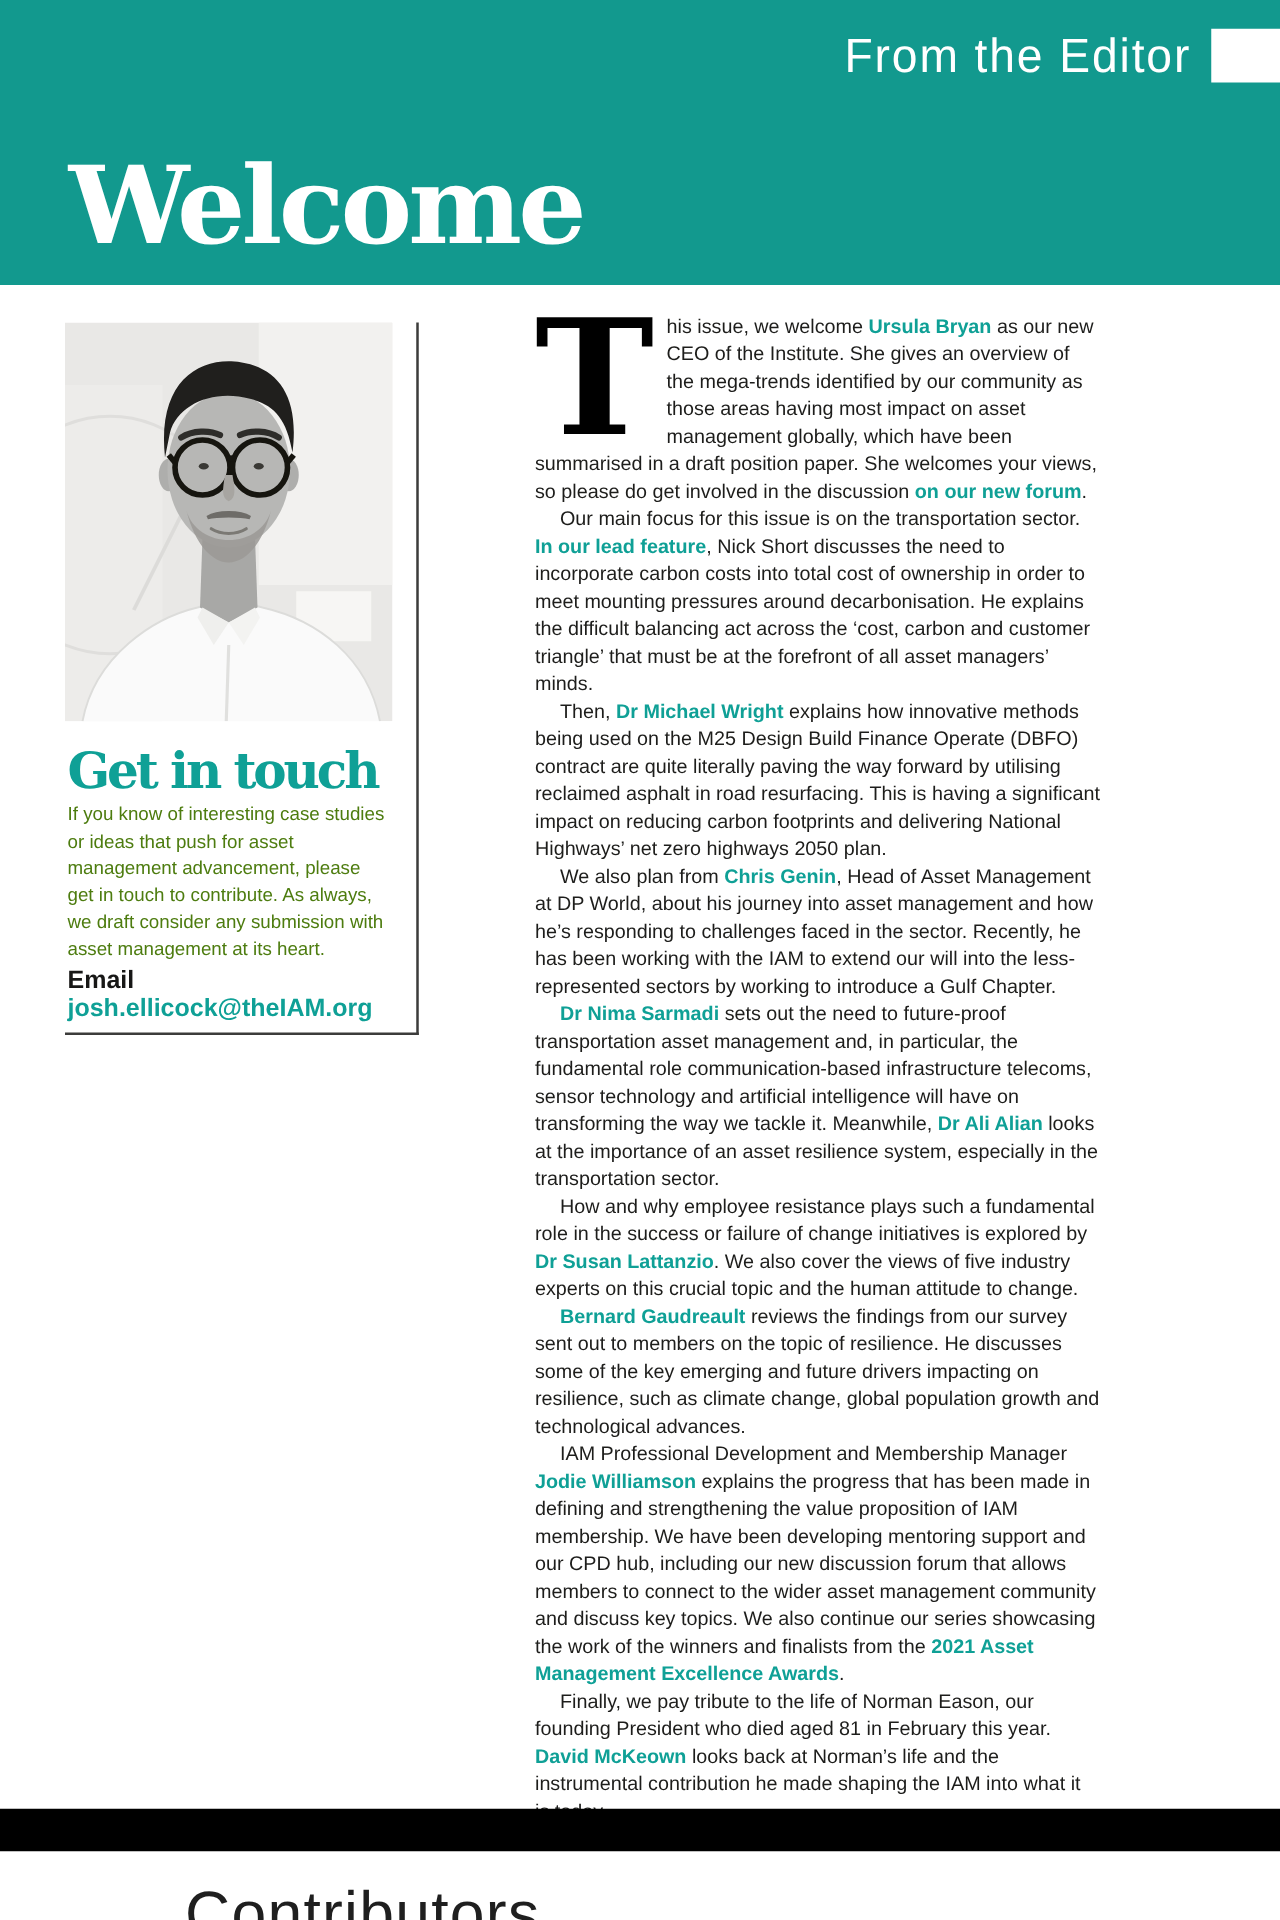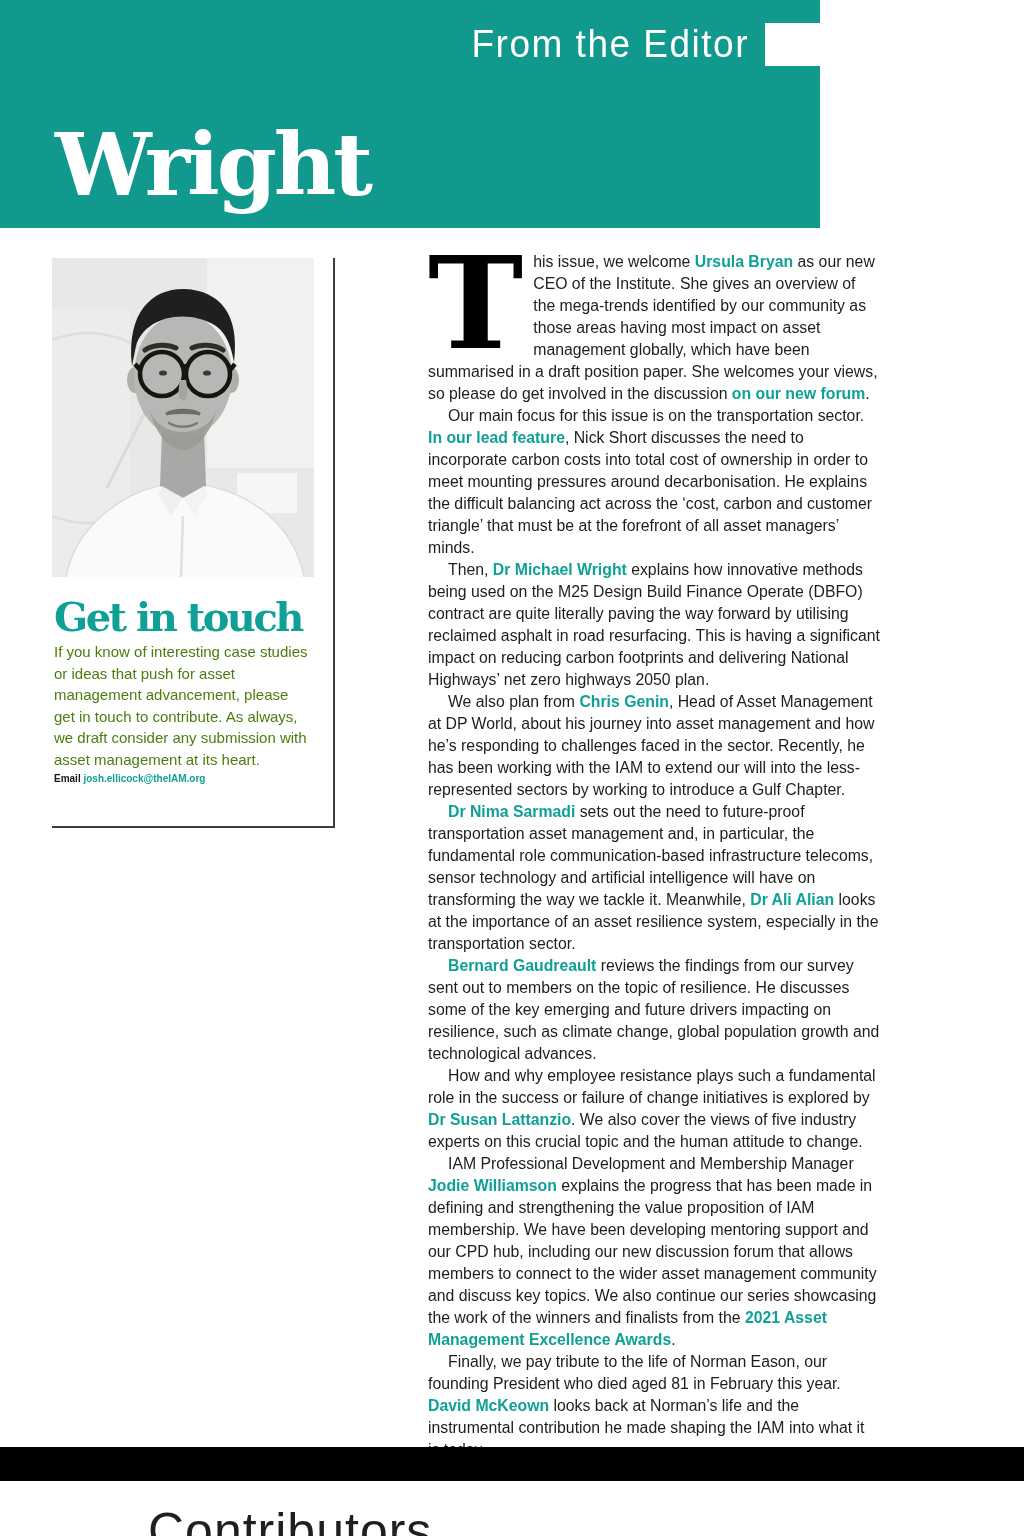--- a/index.html
+++ b/index.html
@@ -9,21 +9,21 @@
     --rule:#3c3c3b;
     --ink:#1d1d1b;
   }
   html,body{margin:0;padding:0;background:#888;}
   .page{
     position:relative;width:1024px;height:1536px;margin:0 auto;
     background:#ffffff;overflow:hidden;
     font-family:"Liberation Sans",sans-serif;color:var(--ink);
   }
   
-  .masthead{position:absolute;left:0;top:0;width:820px;height:228px;background:var(--teal);}
+  .masthead{position:absolute;left:0;top:0;width:1024px;height:228px;background:var(--teal);}
   .kicker{
     position:absolute;top:22px;right:71px;color:#ffffff;
     font-size:37px;font-weight:300;letter-spacing:1.5px;line-height:44px;
     transform:scaleY(1.04);transform-origin:top right;
   }
   .corner-tab{position:absolute;top:23px;right:0;width:55px;height:43px;background:#ffffff;}
   .page-title{
     position:absolute;left:55px;top:122px;margin:0;color:#ffffff;
     font-family:"DejaVu Serif",serif;font-weight:700;font-size:86px;
     line-height:86px;letter-spacing:-3px;
@@ -34,21 +34,21 @@
     border-right:2px solid var(--rule);border-bottom:2px solid var(--rule);
     box-sizing:border-box;
   }
   .portrait{margin:0;width:262px;height:319px;display:block;}
   .sidebar-heading{
     margin:18px 0 0 2px;color:var(--accent);
     font-family:"DejaVu Serif",serif;font-weight:700;
     font-size:40px;line-height:44px;letter-spacing:-2.5px;
   }
   .sidebar-body{margin:2px 0 0 2px;font-size:15px;line-height:21.5px;color:#4d7c0f;}
-  .email-line{margin:3px 10px 0 2px;font-size:10px;font-weight:bold;color:#171716;}
+  .email-line{margin:3px 10px 0 2px;font-size:20px;font-weight:bold;color:#171716;}
   .email-link{color:var(--accent);text-decoration:none;font-weight:bold;}
   
   .editorial{
     position:absolute;left:428px;top:251px;width:452px;
     font-size:15.8px;line-height:22px;color:var(--ink);
   }
   .editorial p{margin:0;text-indent:20px;}
   .editorial p.first{text-indent:0;}
   .dropcap{
     float:left;font-family:"DejaVu Serif",serif;font-weight:700;
@@ -63,21 +63,21 @@
   }
 </style>
 </head>
 <body>
 
 <div class="page">
 
   <header class="masthead">
     <div class="kicker">From the Editor</div>
     <div class="corner-tab"></div>
-    <h1 class="page-title">Wright</h1>
+    <h1 class="page-title">Welcome</h1>
   </header>
 
   <aside class="sidebar">
     <figure class="portrait">
       <svg viewBox="0 0 262 319" width="262" height="319" xmlns="http://www.w3.org/2000/svg">
         <rect x="0" y="0" width="262" height="319" fill="#e9e8e6"></rect>
         <rect x="155" y="0" width="107" height="210" fill="#f2f1ef"></rect>
         <rect x="0" y="50" width="78" height="269" fill="#edecea"></rect>
         <circle cx="36" cy="170" r="95" stroke="#dfdedc" stroke-width="2.5" fill="none"></circle>
         <path d="M55,230 L150,40" stroke="#dcdbd9" stroke-width="3" fill="none"></path>
@@ -132,22 +132,22 @@
       </div>
     <p class="email-line"><span>Email</span> <a class="email-link">josh.ellicock@theIAM.org</a></p>
   </aside>
 
   <main class="editorial" id="editorial">
       <p class="first"><span class="dropcap">T</span><span>his issue, we welcome </span><span class="accent">Ursula Bryan</span><span> as our new CEO of the Institute. She gives an overview of the mega-trends identified by our community as those areas having most impact on asset management globally, which have been summarised in a draft position paper. She welcomes your views, so please do get involved in the discussion </span><span class="accent">on our new forum</span><span>.</span></p>
       <p><span>Our main focus for this issue is on the transportation sector. </span><span class="accent">In our lead feature</span><span>, Nick Short discusses the need to incorporate carbon costs into total cost of ownership in order to meet mounting pressures around decarbonisation. He explains the difficult balancing act across the ‘cost, carbon and customer triangle’ that must be at the forefront of all asset managers’ minds.</span></p>
       <p><span>Then, </span><span class="accent">Dr Michael Wright</span><span> explains how innovative methods being used on the M25 Design Build Finance Operate (DBFO) contract are quite literally paving the way forward by utilising reclaimed asphalt in road resurfacing. This is having a significant impact on reducing carbon footprints and delivering National Highways’ net zero highways 2050 plan.</span></p>
       <p><span>We also plan from </span><span class="accent">Chris Genin</span><span>, Head of Asset Management at DP World, about his journey into asset management and how he’s responding to challenges faced in the sector. Recently, he has been working with the IAM to extend our will into the less-represented sectors by working to introduce a Gulf Chapter.</span></p>
       <p><span class="accent">Dr Nima Sarmadi</span><span> sets out the need to future-proof transportation asset management and, in particular, the fundamental role communication-based infrastructure telecoms, sensor technology and artificial intelligence will have on transforming the way we tackle it. Meanwhile, </span><span class="accent">Dr Ali Alian</span><span> looks at the importance of an asset resilience system, especially in the transportation sector.</span></p>
+      <p><span>How and why employee resistance plays such a fundamental role in the success or failure of change initiatives is explored by </span><span class="accent">Dr Susan Lattanzio</span><span>. We also cover the views of five industry experts on this crucial topic and the human attitude to change.</span></p>
       <p><span class="accent">Bernard Gaudreault</span><span> reviews the findings from our survey sent out to members on the topic of resilience. He discusses some of the key emerging and future drivers impacting on resilience, such as climate change, global population growth and technological advances.</span></p>
-      <p><span>How and why employee resistance plays such a fundamental role in the success or failure of change initiatives is explored by </span><span class="accent">Dr Susan Lattanzio</span><span>. We also cover the views of five industry experts on this crucial topic and the human attitude to change.</span></p>
       <p><span>IAM Professional Development and Membership Manager </span><span class="accent">Jodie Williamson</span><span> explains the progress that has been made in defining and strengthening the value proposition of IAM membership. We have been developing mentoring support and our CPD hub, including our new discussion forum that allows members to connect to the wider asset management community and discuss key topics. We also continue our series showcasing the work of the winners and finalists from the </span><span class="accent">2021 Asset Management Excellence Awards</span><span>.</span></p>
       <p><span>Finally, we pay tribute to the life of Norman Eason, our founding President who died aged 81 in February this year. </span><span class="accent">David McKeown</span><span> looks back at Norman’s life and the instrumental contribution he made shaping the IAM into what it is today.</span></p>
     </main>
 
   <div class="band"></div>
   <div class="next-title">Contributors</div>
 
 </div>
 
 </body></html>

